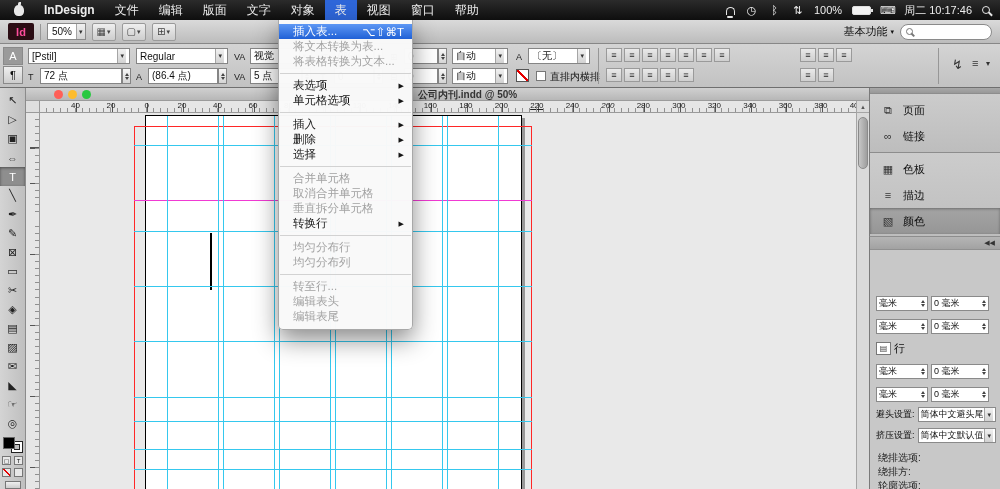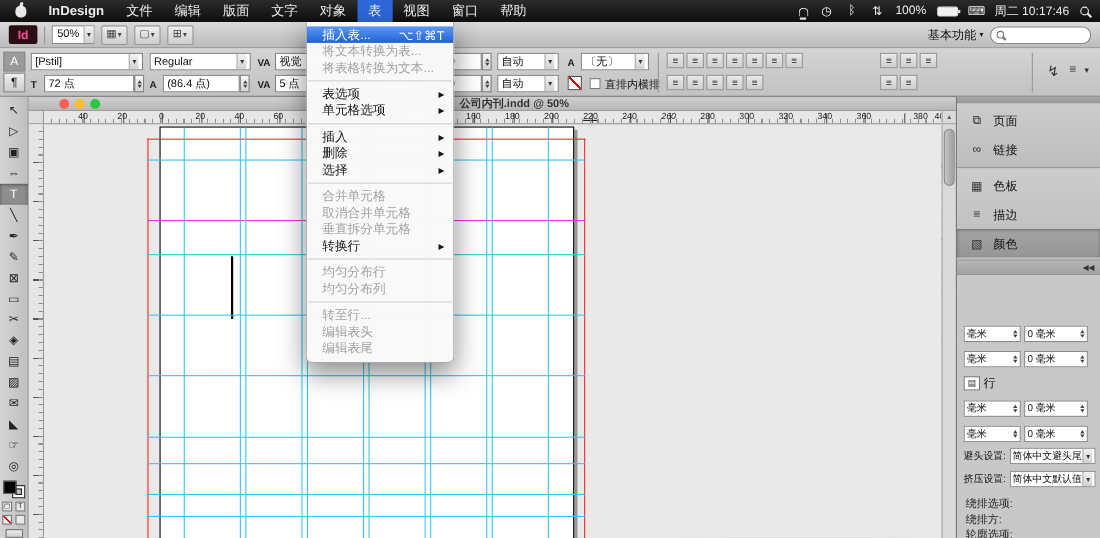--- a/index.html
+++ b/index.html
@@ -59,21 +59,21 @@
 
 #cpanel{position:absolute;left:0;top:44px;width:100%;height:44px;background:linear-gradient(#d4d4d4,#c2c2c2);
  border-bottom:1px solid #6f6f6f;z-index:5}
 .fld{position:absolute;height:16px;background:#fff;border:1px solid #858585;display:flex;align-items:center;
  padding:0 3px;font-size:10px;white-space:nowrap;overflow:hidden}
 .stp{position:absolute;width:9px;height:16px;border:1px solid #858585;background:linear-gradient(#f7f7f7,#d5d5d5);
  display:flex;flex-direction:column;align-items:center;justify-content:center;gap:1px}
 .stp2{display:inline-flex;flex-direction:column;gap:1px;margin-left:auto;padding-left:2px}
 .tri-u{display:block;width:0;height:0;border:2.5px solid transparent;border-top:0;border-bottom:3.5px solid #444}
 .tri-d{display:block;width:0;height:0;border:2.5px solid transparent;border-bottom:0;border-top:3.5px solid #444}
-.cplbl{position:absolute;font-size:9px;color:#222;font-weight:bold}
+.cplbl{position:absolute;font-size:9px;color:#222;font-weight:normal}
 .alic{position:absolute;width:16px;height:14px;border:1px solid #9a9a9a;background:linear-gradient(#e9e9e9,#cfcfcf);
  display:flex;align-items:center;justify-content:center;font-size:9px;color:#222}
 .modetog{position:absolute;left:3px;width:20px;height:18px;border:1px solid #8a8a8a;display:flex;align-items:center;
  justify-content:center;font-size:11px;background:linear-gradient(#efefef,#cdcdcd)}
 .modetog.on{background:#9a9a9a;color:#fff}
 .cb{position:absolute;width:10px;height:10px;background:#fff;border:1px solid #777}
 .nonesw{width:13px;height:13px;background:#fff;border:1px solid #555;position:relative}
 .nonesw::after{content:"";position:absolute;inset:0;background:linear-gradient(45deg,transparent 44%,#e60000 44%,#e60000 58%,transparent 58%)}
 
 
@@ -452,21 +452,21 @@
       <div class="rl" style="left: 604px;">280</div>
       <div class="majt" style="left: 639.5px;"></div>
       <div class="rl" style="left: 639.5px;">300</div>
       <div class="majt" style="left: 675px;"></div>
       <div class="rl" style="left: 675px;">320</div>
       <div class="majt" style="left: 710.5px;"></div>
       <div class="rl" style="left: 710.5px;">340</div>
       <div class="majt" style="left: 746px;"></div>
       <div class="rl" style="left: 746px;">360</div>
       <div class="majt" style="left: 781.5px;"></div>
-      <div class="rl" style="left: 781.5px; margin-left: 16px;">380</div>
+      <div class="rl" style="left: 781.5px;">380</div>
       <div class="rl" style="left: 817px;">400</div>
     </div>
   <div id="vruler"></div>
 
   <div id="tools">
     <div id="toollist">
         <div class="tool">↖</div>
         <div class="tool">▷</div>
         <div class="tool">▣</div>
         <div class="tool">⇔</div>

